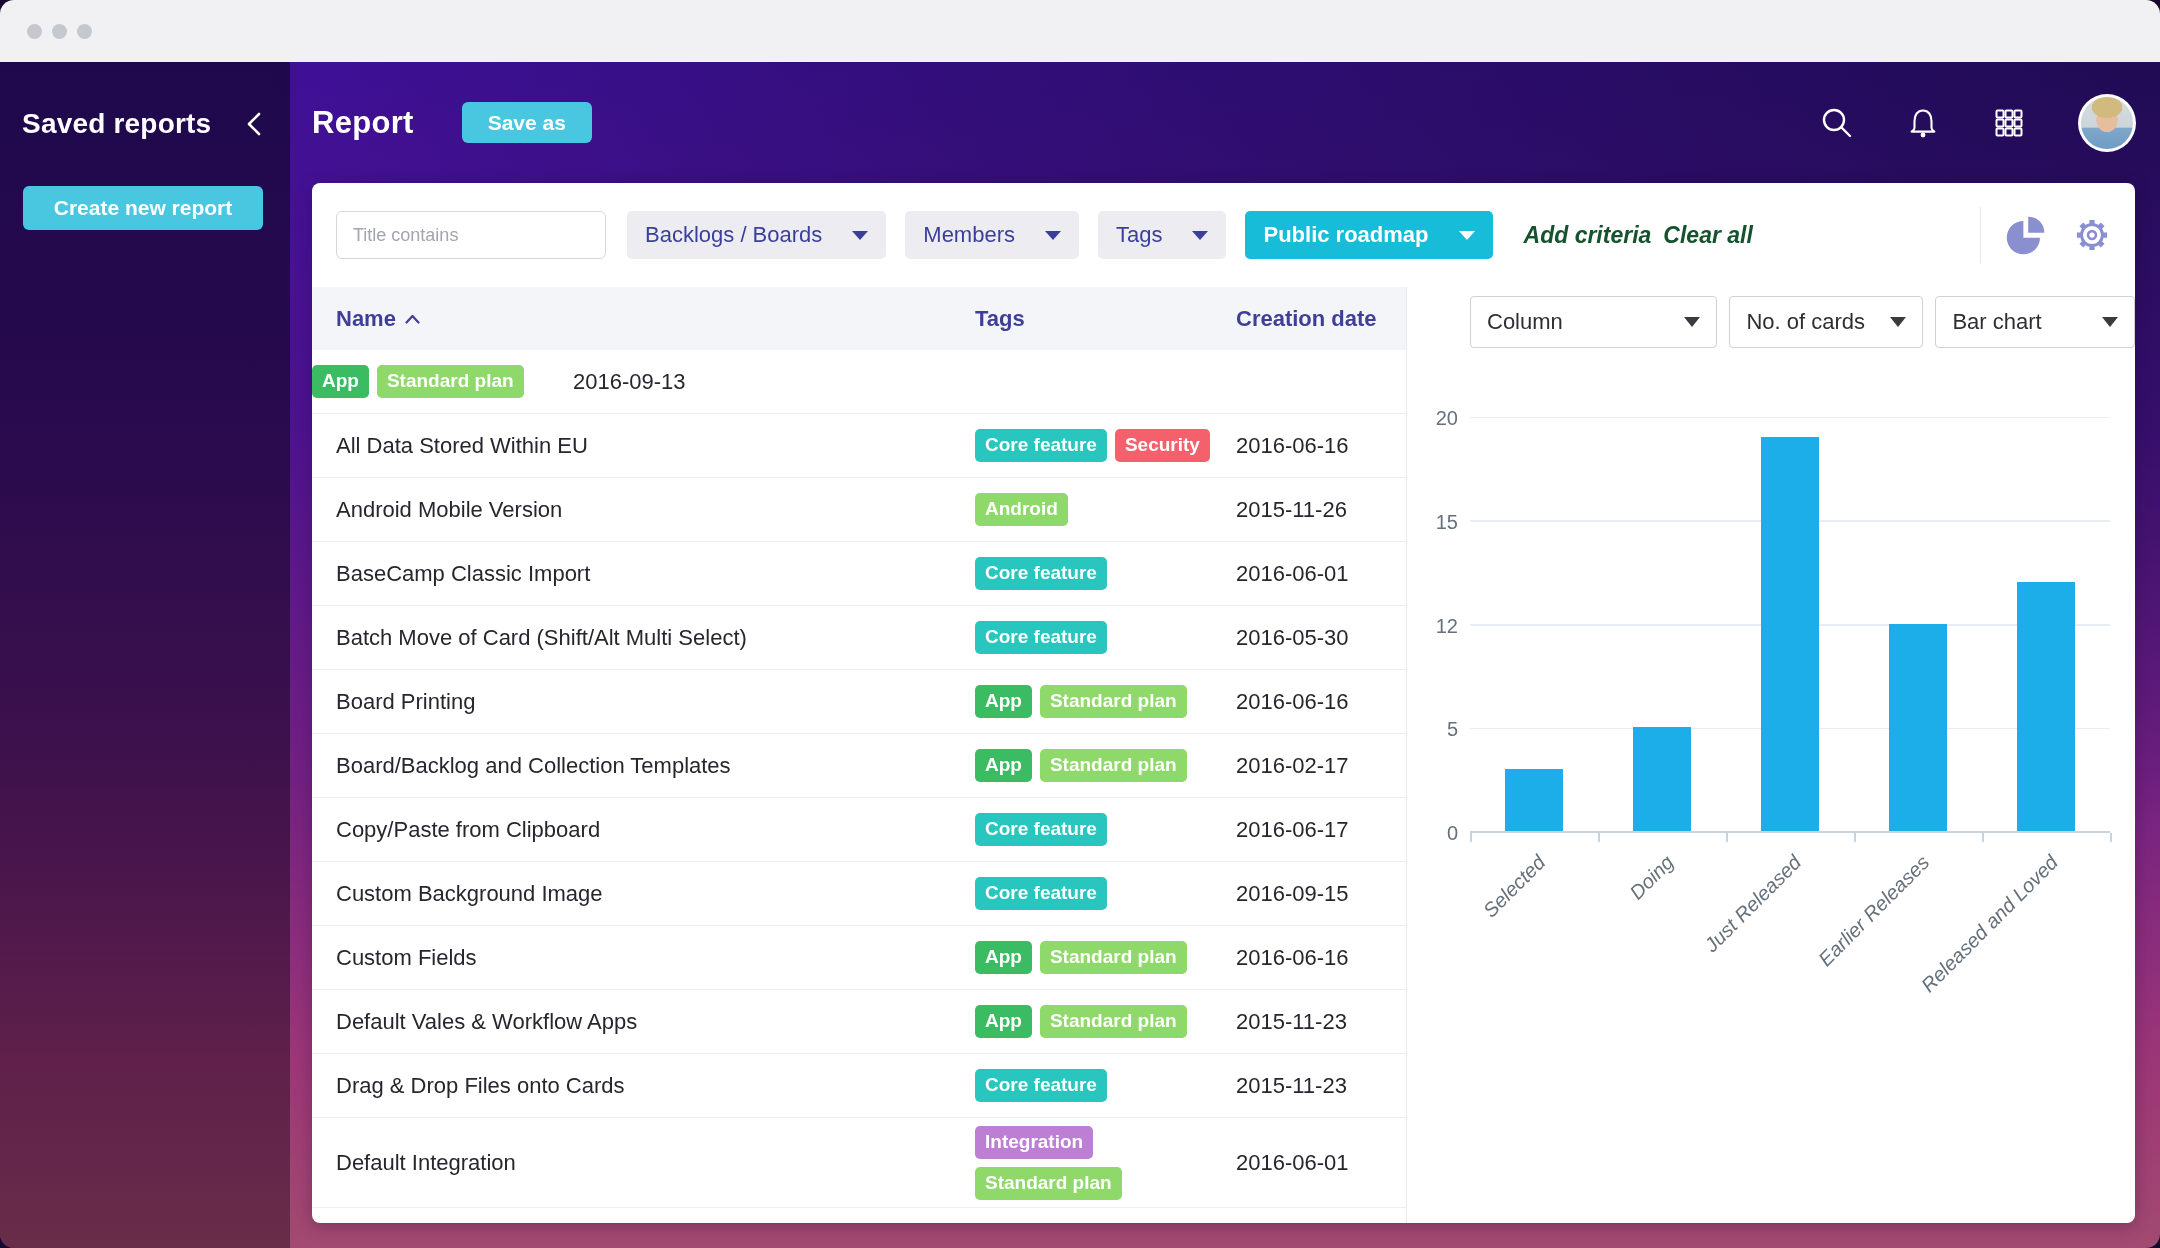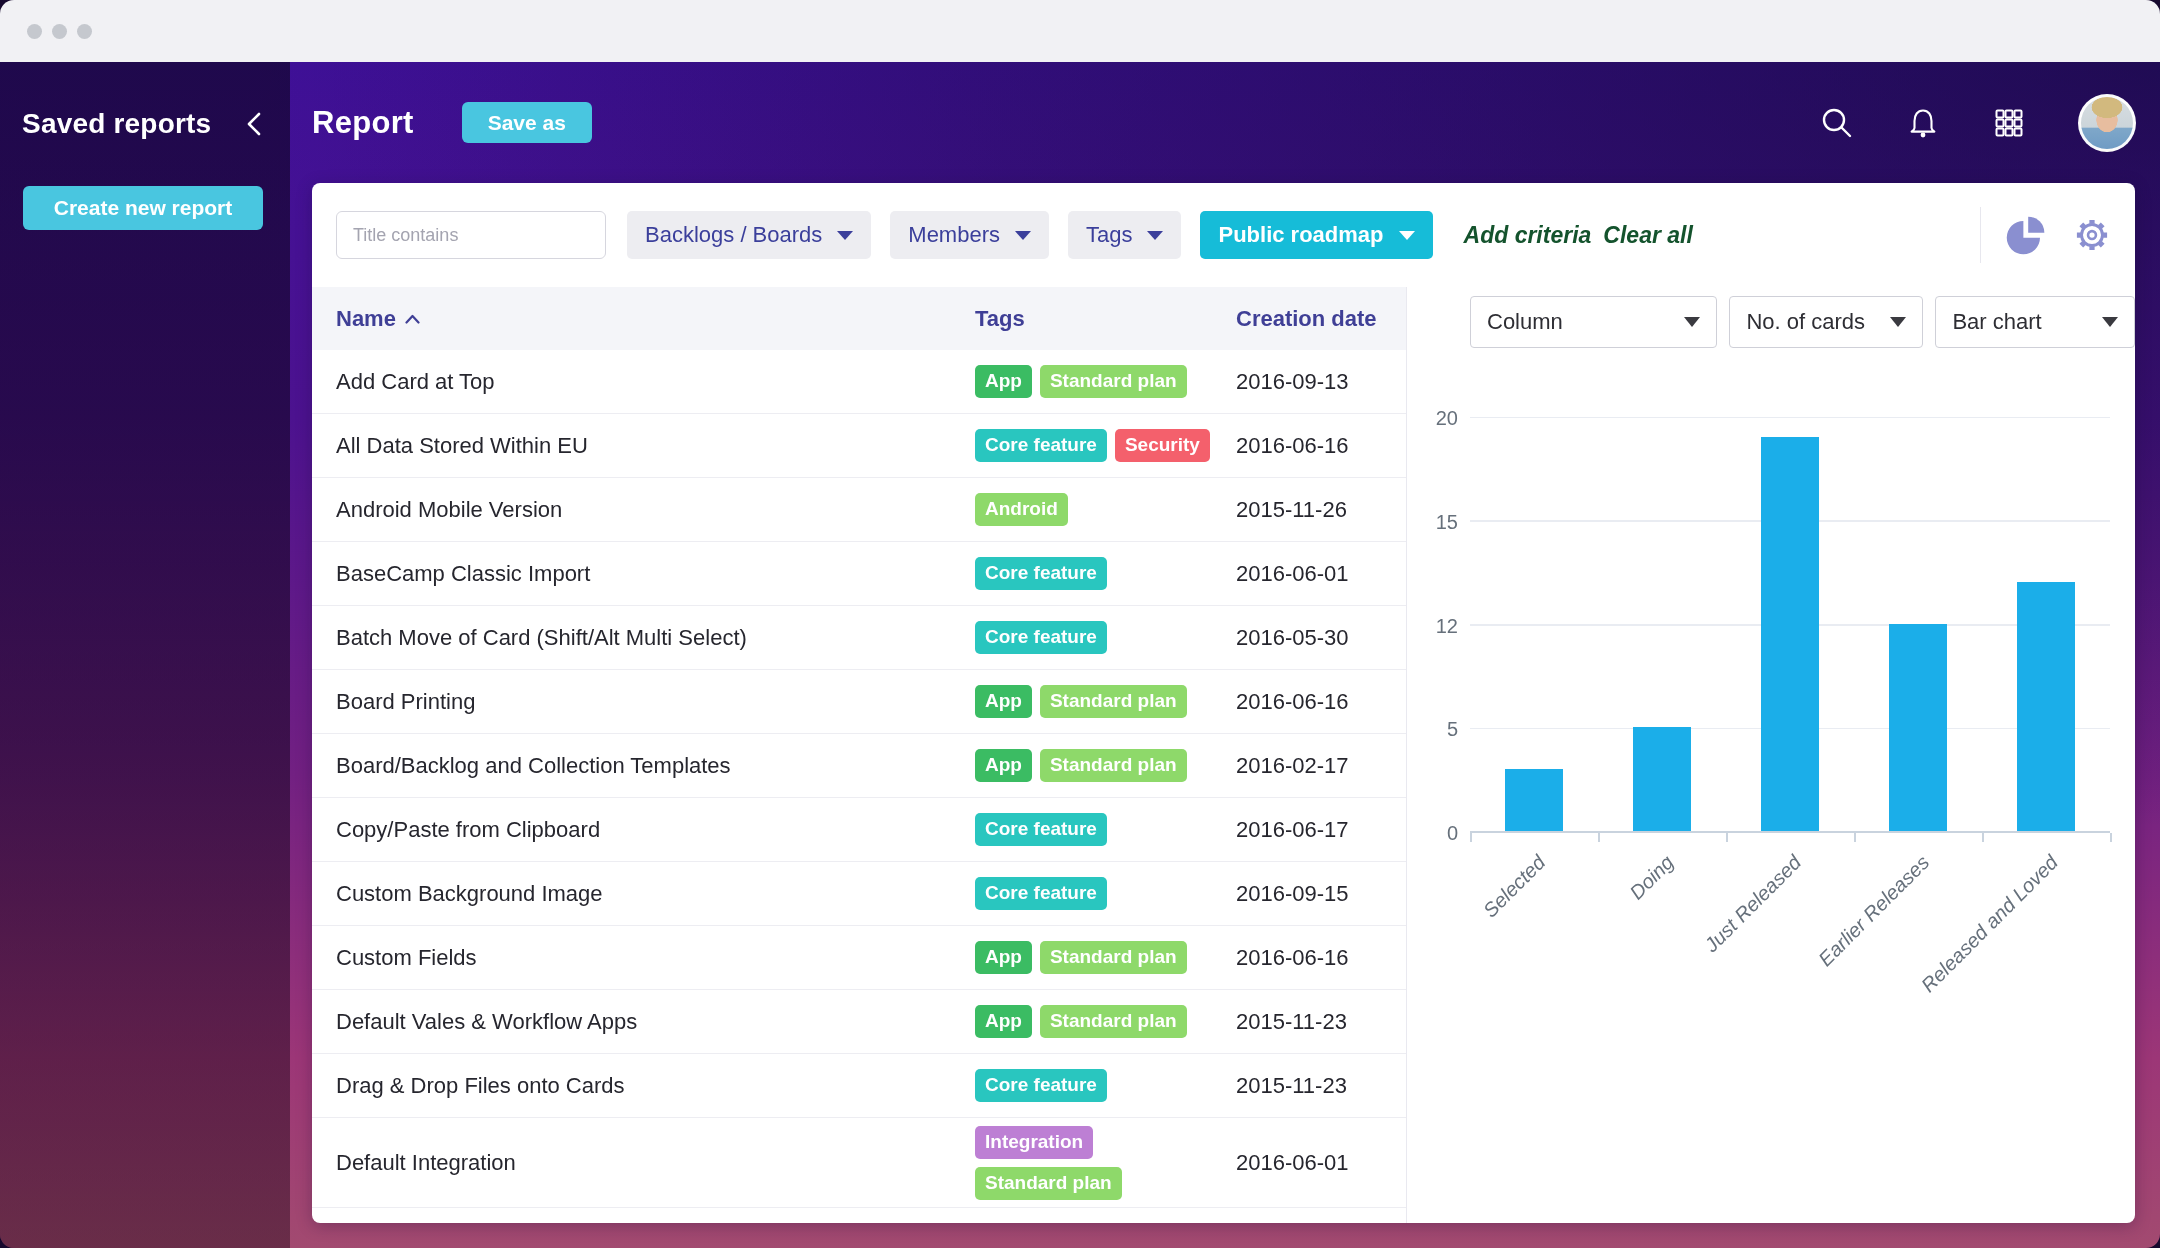--- a/index.html
+++ b/index.html
@@ -35,21 +35,21 @@
       linear-gradient(180deg,#d7dde1 0%,#ccd5da 58%,#7fa7c9 60%,#6f9cc4 100%);}
   
   .card{position:absolute;left:22px;right:25px;top:121px;height:1040px;background:#fff;border-radius:8px;
     box-shadow:0 3px 16px rgba(20,10,50,.28);display:flex;flex-direction:column;overflow:hidden;}
   
   .filter-row{height:104px;display:flex;align-items:center;padding:0 22px 0 24px;flex:none;}
   .title-input{width:236px;height:46px;border:1.5px solid #d6d6de;border-radius:6px;padding:0 16px;
     font-size:18px;font-family:inherit;color:#33333a;margin-right:21px;}
   .title-input::placeholder{color:#a4a4b0;}
   .fpill{height:48px;display:flex;align-items:center;padding:0 18px;border-radius:5px;background:#ededf1;
-    color:#3b3f9b;font-size:22px;font-weight:500;margin-right:19px;cursor:pointer;white-space:nowrap;}
+    color:#3b3f9b;font-size:22px;font-weight:500;margin-right:19px;cursor:pointer;white-space:nowrap;gap:15px;}
   .fpill.active{background:#16bcd8;color:#fff;font-weight:700;}
   .caret{width:0;height:0;border-left:8px solid transparent;border-right:8px solid transparent;
     border-top:9px solid #3b3f9b;margin-left:15px;}
   .fpill.active .caret{border-top-color:#fff;}
   .flink{color:#14532d;font-size:23px;font-weight:700;font-style:italic;margin-left:12px;cursor:pointer;white-space:nowrap;}
   .fdivider{margin-left:auto;width:1px;height:56px;background:#e7e7ee;}
   .ficon{width:42px;height:42px;margin-left:24px;cursor:pointer;}
   
   .content-row{flex:1;display:flex;min-height:0;}
   .table-section{width:1094px;flex:none;}
@@ -183,21 +183,20 @@
                 <span>Name</span>
                 <svg class="sort-caret" width="15" height="10" viewBox="0 0 15 10" fill="none">
                   <polyline points="1.5,8.5 7.5,2 13.5,8.5" stroke="#3f3f96" stroke-width="2.2" stroke-linecap="round" stroke-linejoin="round"></polyline>
                 </svg>
               </div>
               <div class="cell tags">Tags</div>
               <div class="cell date">Creation date</div>
             </div>
             <div>
                 <div class="trow">
-                  <div class="cell name">Add Card at Top</div>
                   <div class="cell tags">
                     <span class="pill" style="background: rgb(59, 188, 99);">App</span>
                     <span class="pill" style="background: rgb(142, 217, 106);">Standard plan</span>
                   </div>
                   <div class="cell date">2016-09-13</div>
                 </div>
                 <div class="trow">
                   <div class="cell name">All Data Stored Within EU</div>
                   <div class="cell tags">
                     <span class="pill" style="background: rgb(41, 198, 191);">Core feature</span>

